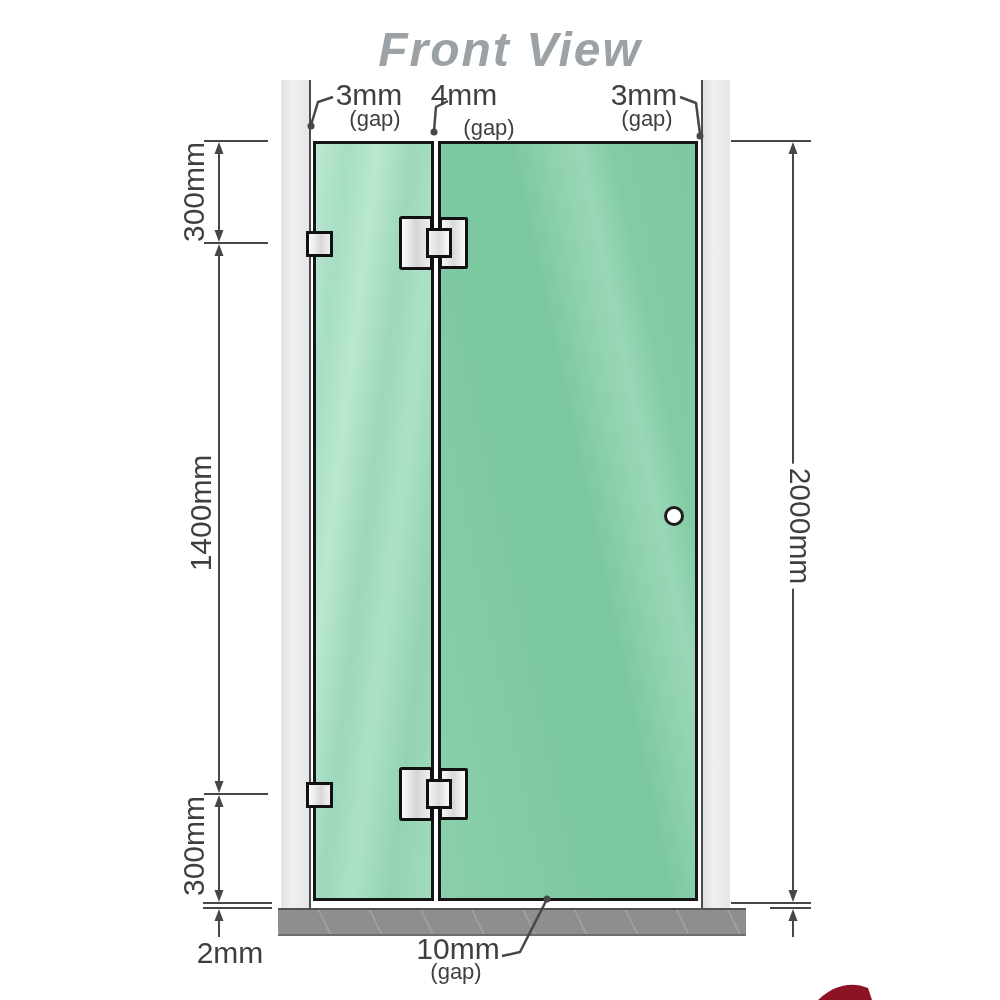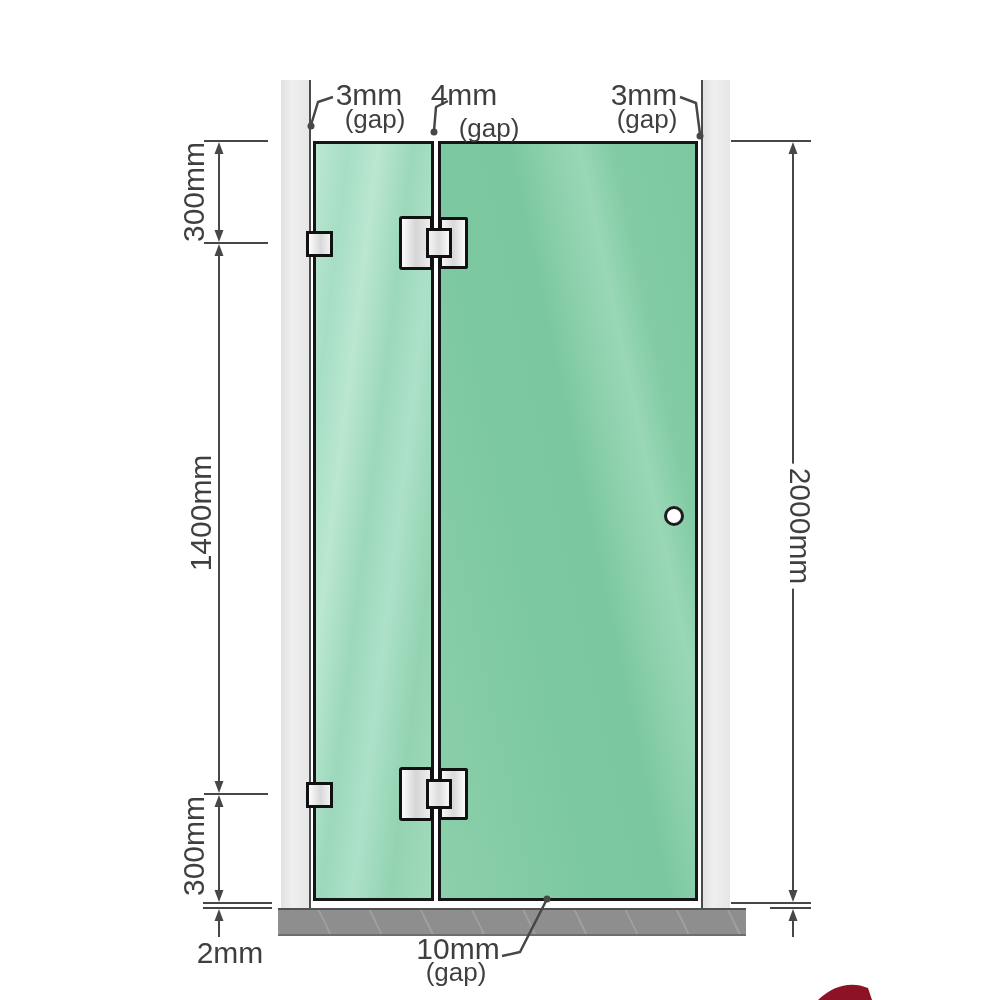--- a/index.html
+++ b/index.html
@@ -65,29 +65,30 @@
   }
 
   
   .overlay{left:0;top:0;width:1000px;height:1000px;pointer-events:none;z-index:6;}
 
   
   .dim-label{
     z-index:7;font-size:30px;color:#3f3f3f;white-space:nowrap;line-height:1;
     transform:translate(-50%,-50%);
   }
-  .dim-qual{font-size:26px;}
+  .dim-qual{font-size:22px;}
   .rot-ccw{transform:translate(-50%,-50%) rotate(-90deg);}
   .rot-cw{transform:translate(-50%,-50%) rotate(90deg);background:#fff;padding:1px 4px;}
 </style>
 </head>
 <body>
 
 <div id="canvas">
 
+  <div class="abs title">Front View</div>
 
   <div class="abs wall wall-left"></div>
   <div class="abs wall wall-right"></div>
 
   <div class="abs panel panel-fixed"></div>
   <div class="abs panel panel-door"></div>
 
   <div class="abs floor"></div>
 
   <div class="abs bracket" style="top:231px;"></div>

